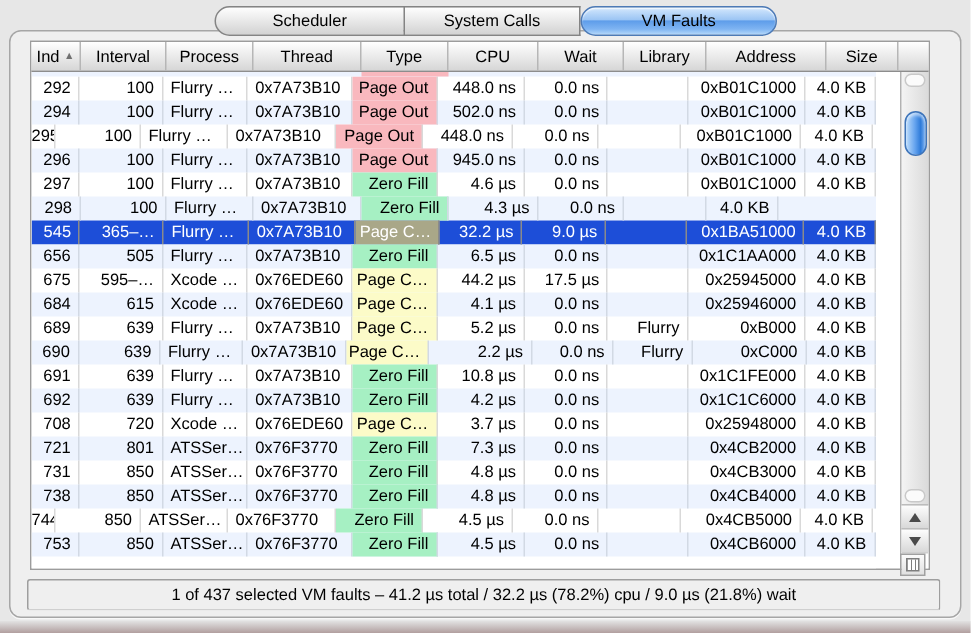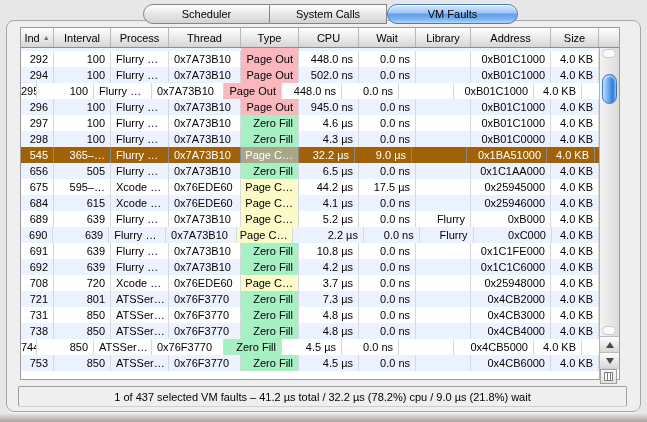--- a/index.html
+++ b/index.html
@@ -46,27 +46,27 @@
     display:flex;height:19px;flex:0 0 19px;
     background:linear-gradient(#ffffff,#d6d6d6);
     border-bottom:1px solid #8d8d8d;
   }
   .hcell{
     box-sizing:border-box;display:flex;align-items:center;justify-content:center;
     font-size:11px;color:#000;border-right:1px solid #b6b6b6;overflow:hidden;white-space:nowrap;
   }
   .hcell.scroll-cap{border-right:none;}
   .sort-arrow{font-size:7px;color:#707070;margin-left:3px;line-height:1;}
-  .content{display:flex;flex:1;overflow:hidden;}
+  .content{display:flex;flex:1;overflow:hidden;gap:16px;}
   .rows{width:578px;background:#fff;position:relative;overflow:hidden;}
   .sliver{height:3px;background:#edf3fe;position:relative;}
   .sliver .sliver-type{position:absolute;top:0;bottom:0;}
   .row{display:flex;height:16px;font-size:11px;color:#000;}
   .row.alt{background:#edf3fe;}
-  .row.selected{background:#a16207;color:#fff;}
+  .row.selected{background:#1d4ed8;color:#fff;}
   .cell{
     box-sizing:border-box;height:16px;line-height:16px;overflow:hidden;white-space:nowrap;
     border-right:1px solid #d9d9d9;
   }
   .row.alt .cell{border-right-color:#d2d9e4;}
   .row.selected .cell{border-right-color:#8a8a8a;}
   .cell.right{text-align:right;padding-right:5px;}
   .cell.left{text-align:left;padding-left:5px;}
 
   
@@ -224,21 +224,20 @@
         </div>
         <div class="row alt">
           <div class="cell right" style="width: 33px;">298</div>
           <div class="cell right" style="width: 57px;">100</div>
           <div class="cell left" style="width: 58px;">Flurry …</div>
           <div class="cell left" style="width: 72px;">0x7A73B10</div>
           <div class="cell right" style="width: 58px; background: rgb(166, 240, 195);">Zero Fill</div>
           <div class="cell right" style="width: 60px;">4.3 µs</div>
           <div class="cell right" style="width: 57px;">0.0 ns</div>
           <div class="cell right" style="width: 55px;"></div>
-          <div class="cell right" style="width: 80px;">0xB01C0000</div>
           <div class="cell right" style="width: 48px;">4.0 KB</div>
         </div>
         <div class="row selected">
           <div class="cell right" style="width: 33px;">545</div>
           <div class="cell right" style="width: 57px;">365–…</div>
           <div class="cell left" style="width: 58px;">Flurry …</div>
           <div class="cell left" style="width: 72px;">0x7A73B10</div>
           <div class="cell right" style="width: 58px; background: rgb(169, 167, 136);">Page C…</div>
           <div class="cell right" style="width: 56px;">32.2 µs</div>
           <div class="cell right" style="width: 57px; text-align: right;">9.0 µs</div>

